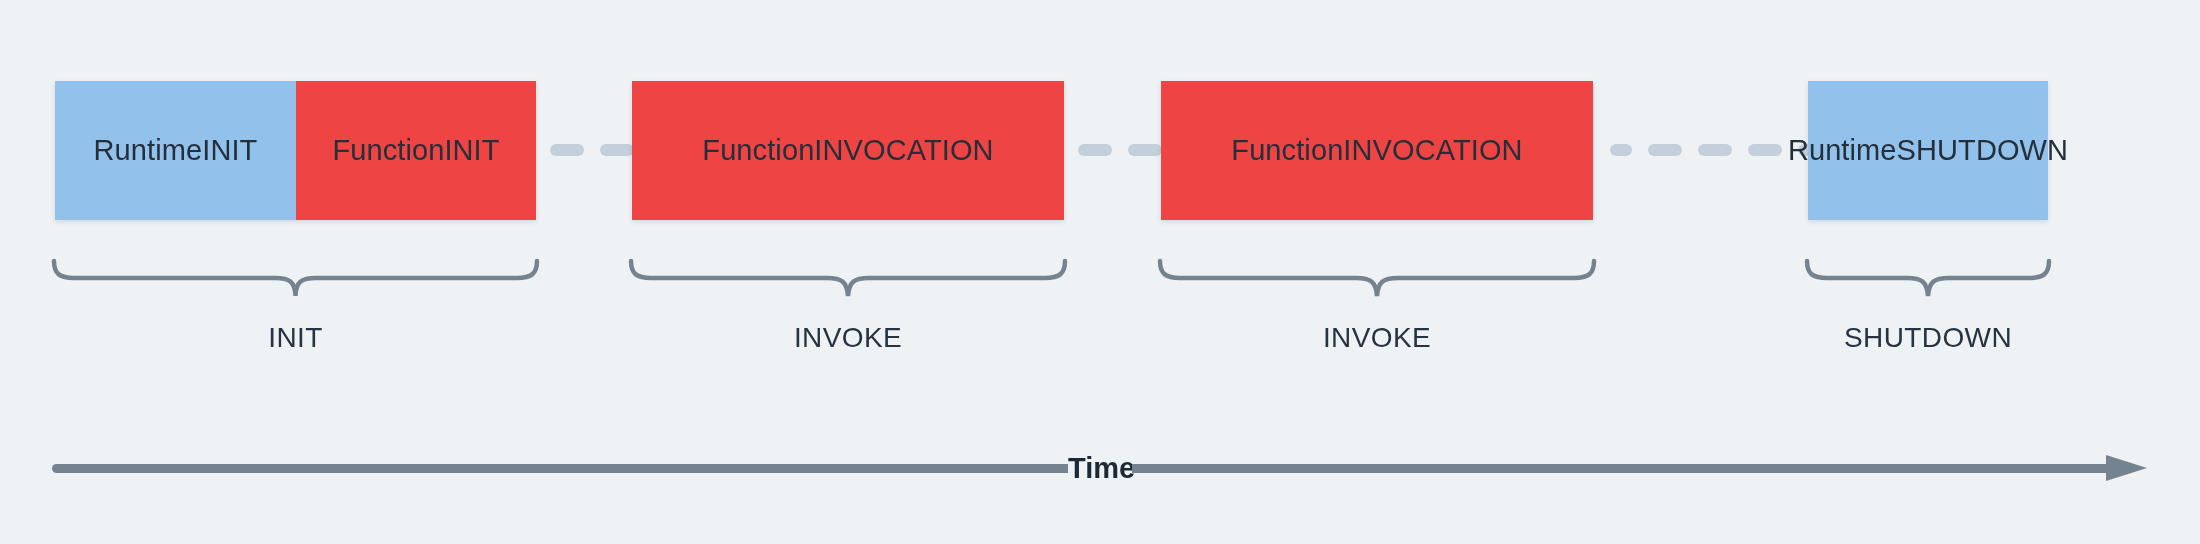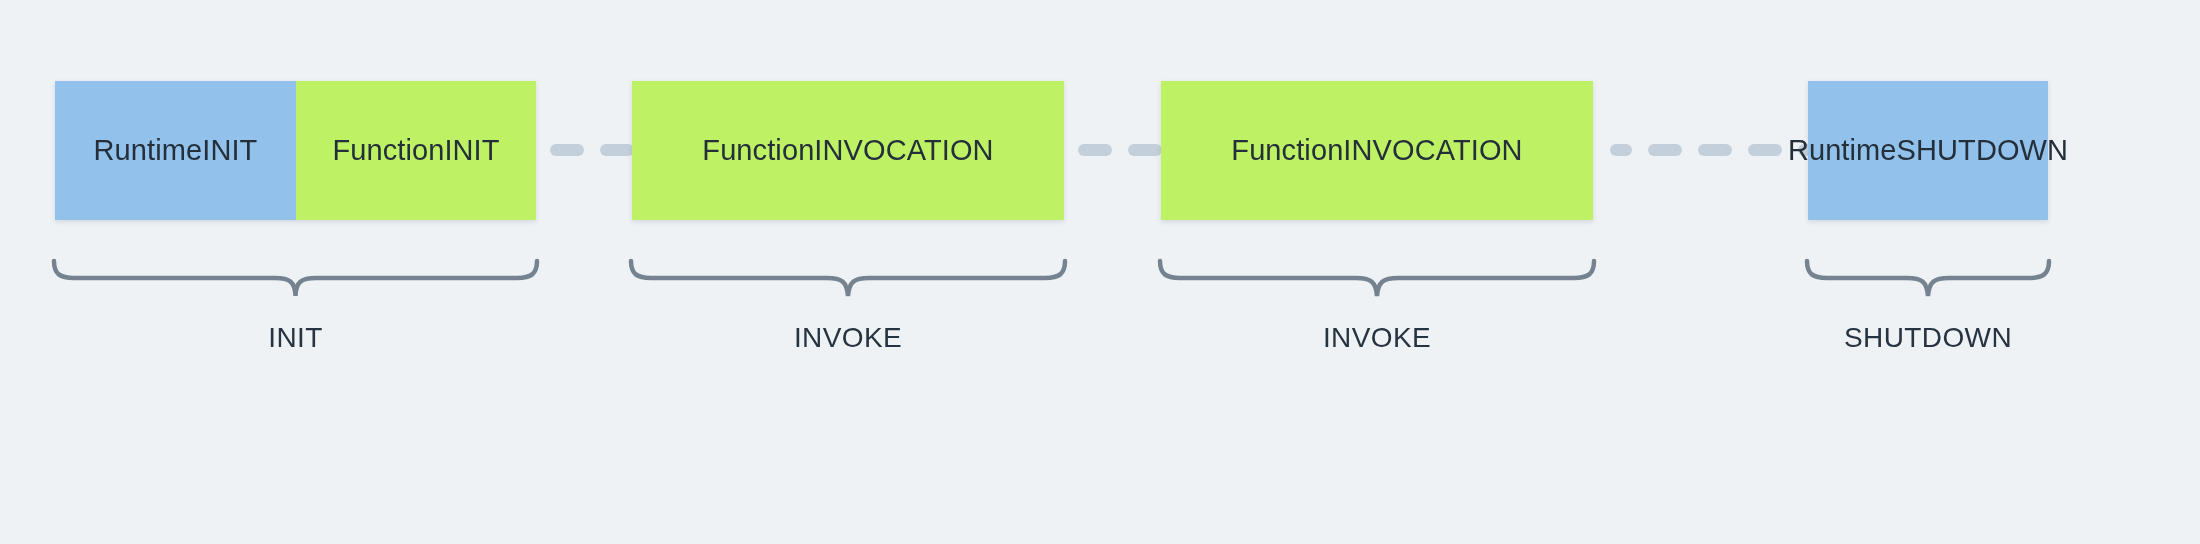--- a/index.html
+++ b/index.html
@@ -28,21 +28,21 @@
     box-shadow: 0 2px 5px rgba(80,100,120,0.18);
   }
   .seg {
     display: flex;
     align-items: center;
     justify-content: center;
     height: 100%;
     box-sizing: border-box;
   }
   .seg-blue   { background: #92c2ec; }
-  .seg-yellow { background: #bef264; }
+  .seg-yellow { background: #ef4444; }
   .seg-line {
     font-size: 29px;
     line-height: 1.22;
     color: #242f3a;
     letter-spacing: 0.1px;
     white-space: nowrap;
   }
 
   #box-init        { left: 55px;   width: 481px; }
   #box-init .s1    { width: 241px; }
@@ -226,14 +226,20 @@
       <path d="M4 3 C4 16, 10 20, 24 20 L104 20 C119 20, 124 24, 125 38
                C126 24, 131 20, 146 20 L226 20 C240 20, 246 16, 246 3" fill="none" stroke="#74838f" stroke-width="4.5" stroke-linecap="round"></path>
     </svg>
   </div>
 
   <div class="phase-label" id="label-init">INIT</div>
   <div class="phase-label" id="label-invoke-1">INVOKE</div>
   <div class="phase-label" id="label-invoke-2">INVOKE</div>
   <div class="phase-label" id="label-shutdown">SHUTDOWN</div>
 
+  <div id="time-axis">
+    <div class="axis-line" id="axis-left"></div>
+    <div id="time-label">Time</div>
+    <div class="axis-line" id="axis-right"></div>
+    <div id="axis-head"></div>
+  </div>
 
 </div>
 
 </body></html>

